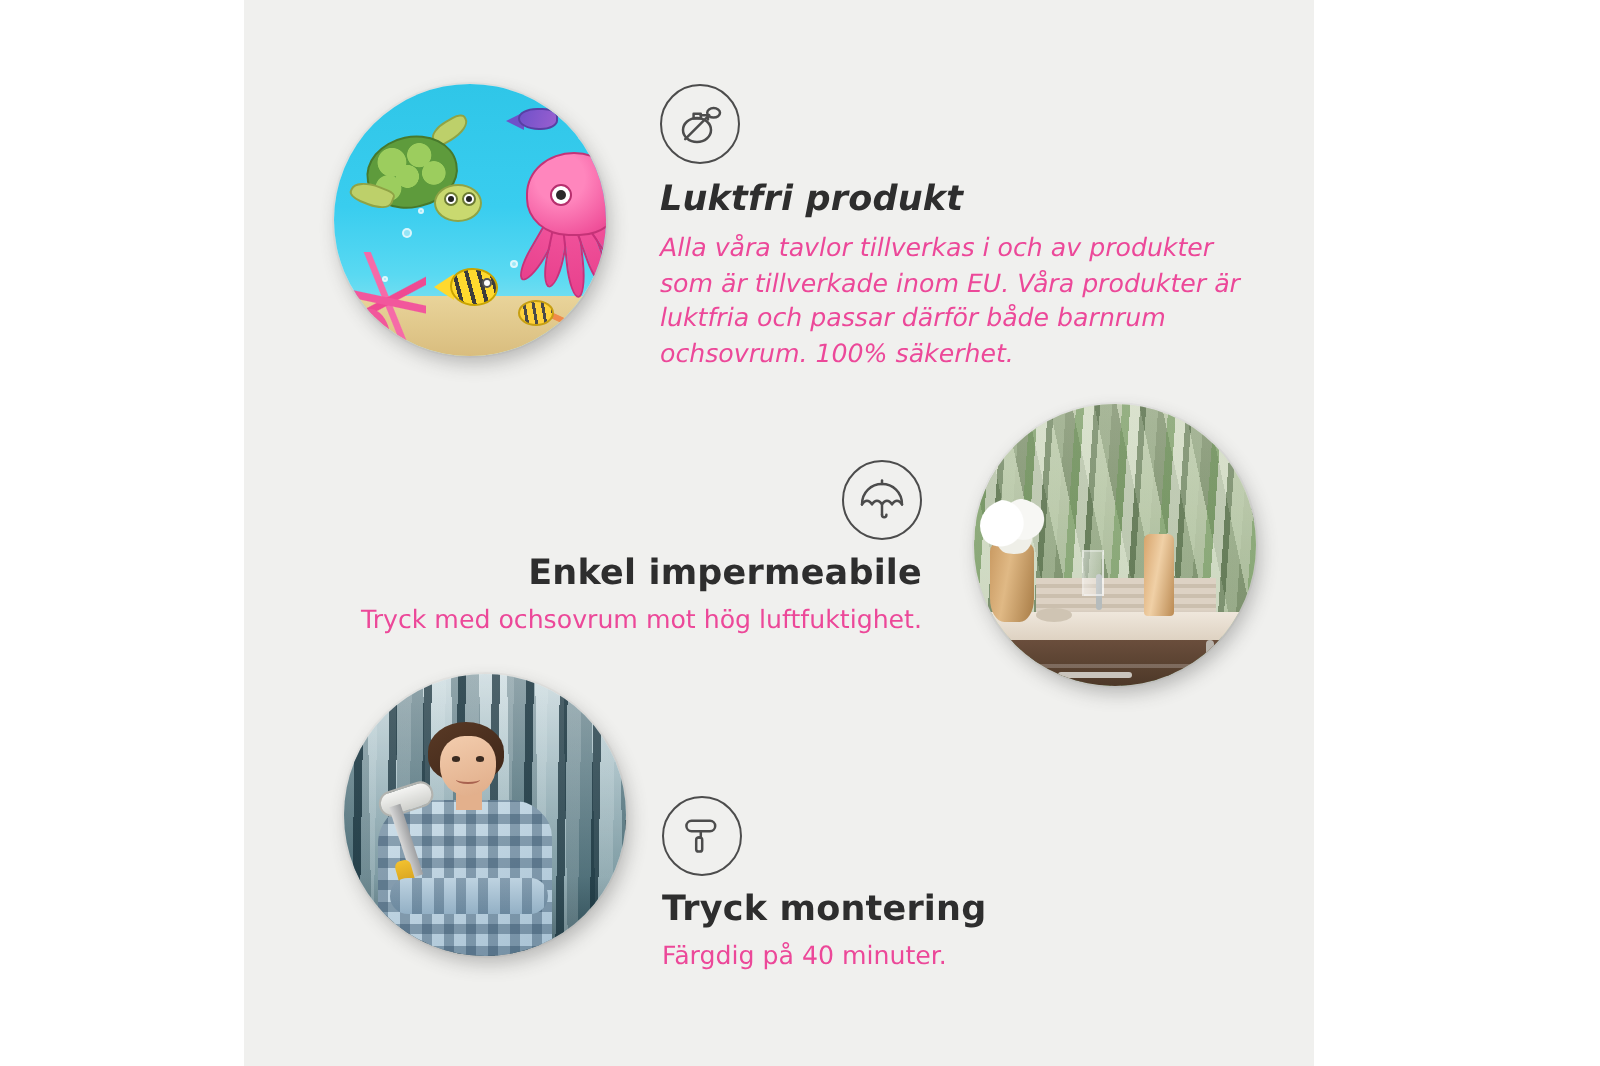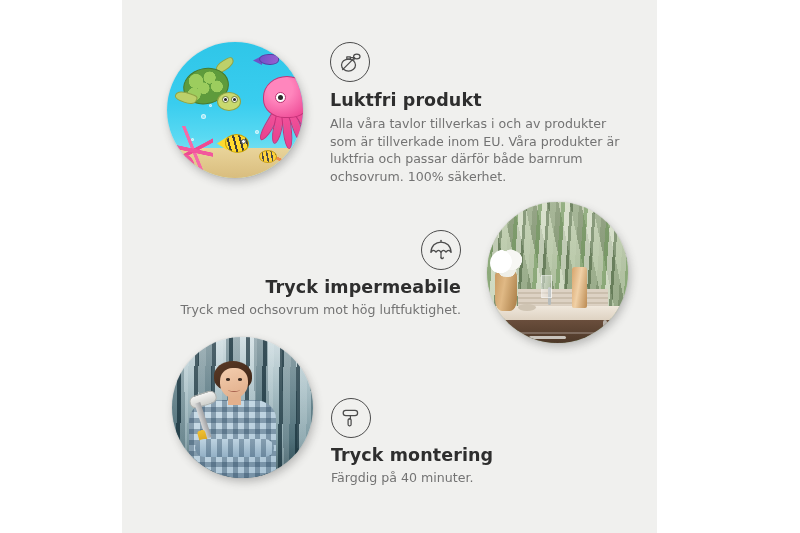--- a/index.html
+++ b/index.html
@@ -297,25 +297,25 @@
 
   .feat-title {
     font-size: 17.5px;
     font-weight: bold;
     color: #2e2e2e;
     letter-spacing: 0.1px;
   }
   .feat-desc {
     font-size: 12.6px;
     line-height: 1.40;
-    color: #737373;
-  }
-
-  
-  #feature-odourless { left: 330px; top: 42px; width: 292px; text-align: left; }
+    color: #ec4899;
+  }
+
+  
+  #feature-odourless { left: 330px; top: 42px; width: 292px; text-align: left; font-style: italic; }
   #feature-odourless .icon-circle { margin-bottom: 8px; }
   #feature-odourless .feat-title { margin-bottom: 5px; }
 
   
   #feature-waterproof { left: 170px; top: 230px; width: 291px; text-align: right; }
   #feature-waterproof .icon-row { display:flex; justify-content:flex-end; margin-bottom: 7px; }
   #feature-waterproof .feat-title { margin-bottom: 4px; }
 
   
   #feature-easy-mount { left: 331px; top: 398px; width: 280px; text-align: left; }
@@ -392,21 +392,21 @@
           <path d="M3 15.2 C4.6 12.8 6.4 12.8 8 15.2 C9.6 12.8 11.4 12.8 13 15.2 C14.6 12.8 16.4 12.8 18 15.2 C19.6 12.8 21.4 12.8 23 15.2"></path>
 
           <line x1="13" y1="15.2" x2="13" y2="20.4"></line>
 
           <path d="M13 20.4 C13 22.1 15.2 22.1 15.2 20.4"></path>
 
           <line x1="13" y1="5" x2="13" y2="3.3"></line>
         </svg>
       </div>
     </div>
-    <div class="feat-title">Tryck impermeabile</div>
+    <div class="feat-title">Enkel impermeabile</div>
     <div class="feat-desc">Tryck med ochsovrum mot hög luftfuktighet.</div>
   </div>
 
   <div class="photo" id="photo-bath">
     <div class="inner">
       <div id="bath-backsplash"></div>
       <div id="bath-counter"></div>
       <div id="bath-vanity"></div>
       <div id="bath-drawer-line"></div>
       <div id="bath-handle-a"></div>

